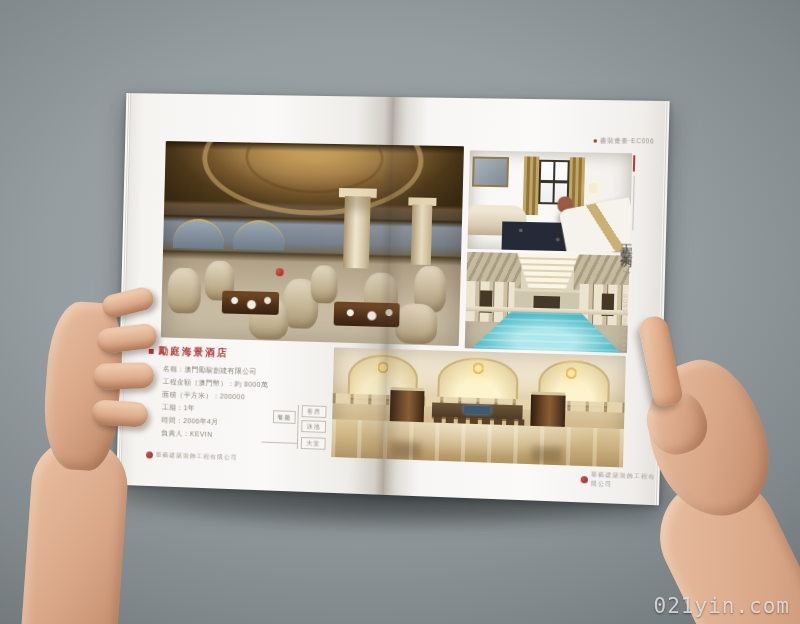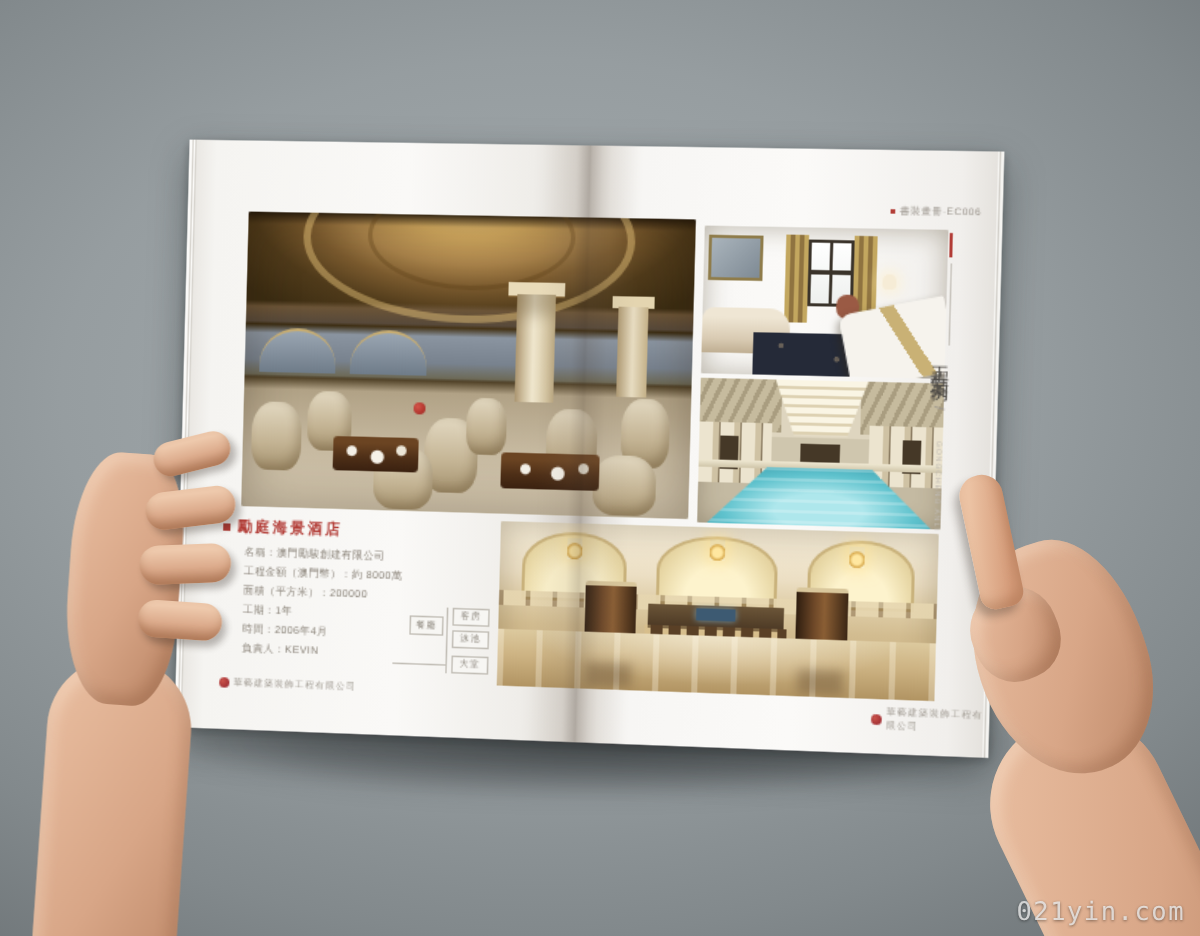--- a/index.html
+++ b/index.html
@@ -138,21 +138,21 @@
   .hl-f3{left:93px;top:363px;width:61px;height:26px;transform:rotate(-2deg);}
   .hl-f4{left:92px;top:401px;width:56px;height:25px;transform:rotate(4deg);}
   .hr-arm{left:700px;top:468px;width:118px;height:300px;border-radius:60px;transform:rotate(-26deg);z-index:55;}
   .hr-palm{left:652px;top:360px;width:112px;height:158px;border-radius:50% 42% 46% 52%/48% 52% 44% 50%;transform:rotate(-18deg);z-index:56;}
   .hr-web{left:648px;top:392px;width:58px;height:62px;border-radius:45%;transform:rotate(-22deg);z-index:57;}
   .hr-thumb{left:646px;top:316px;width:29px;height:90px;border-radius:14px 14px 10px 10px;transform:rotate(-12deg);z-index:60;
     background:linear-gradient(100deg,#ecc3a4 20%,#d49a78 80%);
     box-shadow:-4px 4px 6px rgba(40,30,22,.3), inset -3px -5px 7px rgba(150,95,60,.35);}
 
   .watermark{right:10px;bottom:6px;z-index:90;font-family:"DejaVu Sans Mono",monospace;
-    font-size:17px;color:rgba(238,238,238,.8);letter-spacing:1px;text-shadow:0 1px 2px rgba(0,0,0,.45);}
+    font-size:21px;color:rgba(238,238,238,.8);letter-spacing:1px;text-shadow:0 1px 2px rgba(0,0,0,.45);}
 </style>
 </head>
 <body>
 
 <div class="scene">
 
   <div class="abs mag-shadow"></div>
 
   <div class="abs magazine">
     <div class="abs page page-left"></div>

